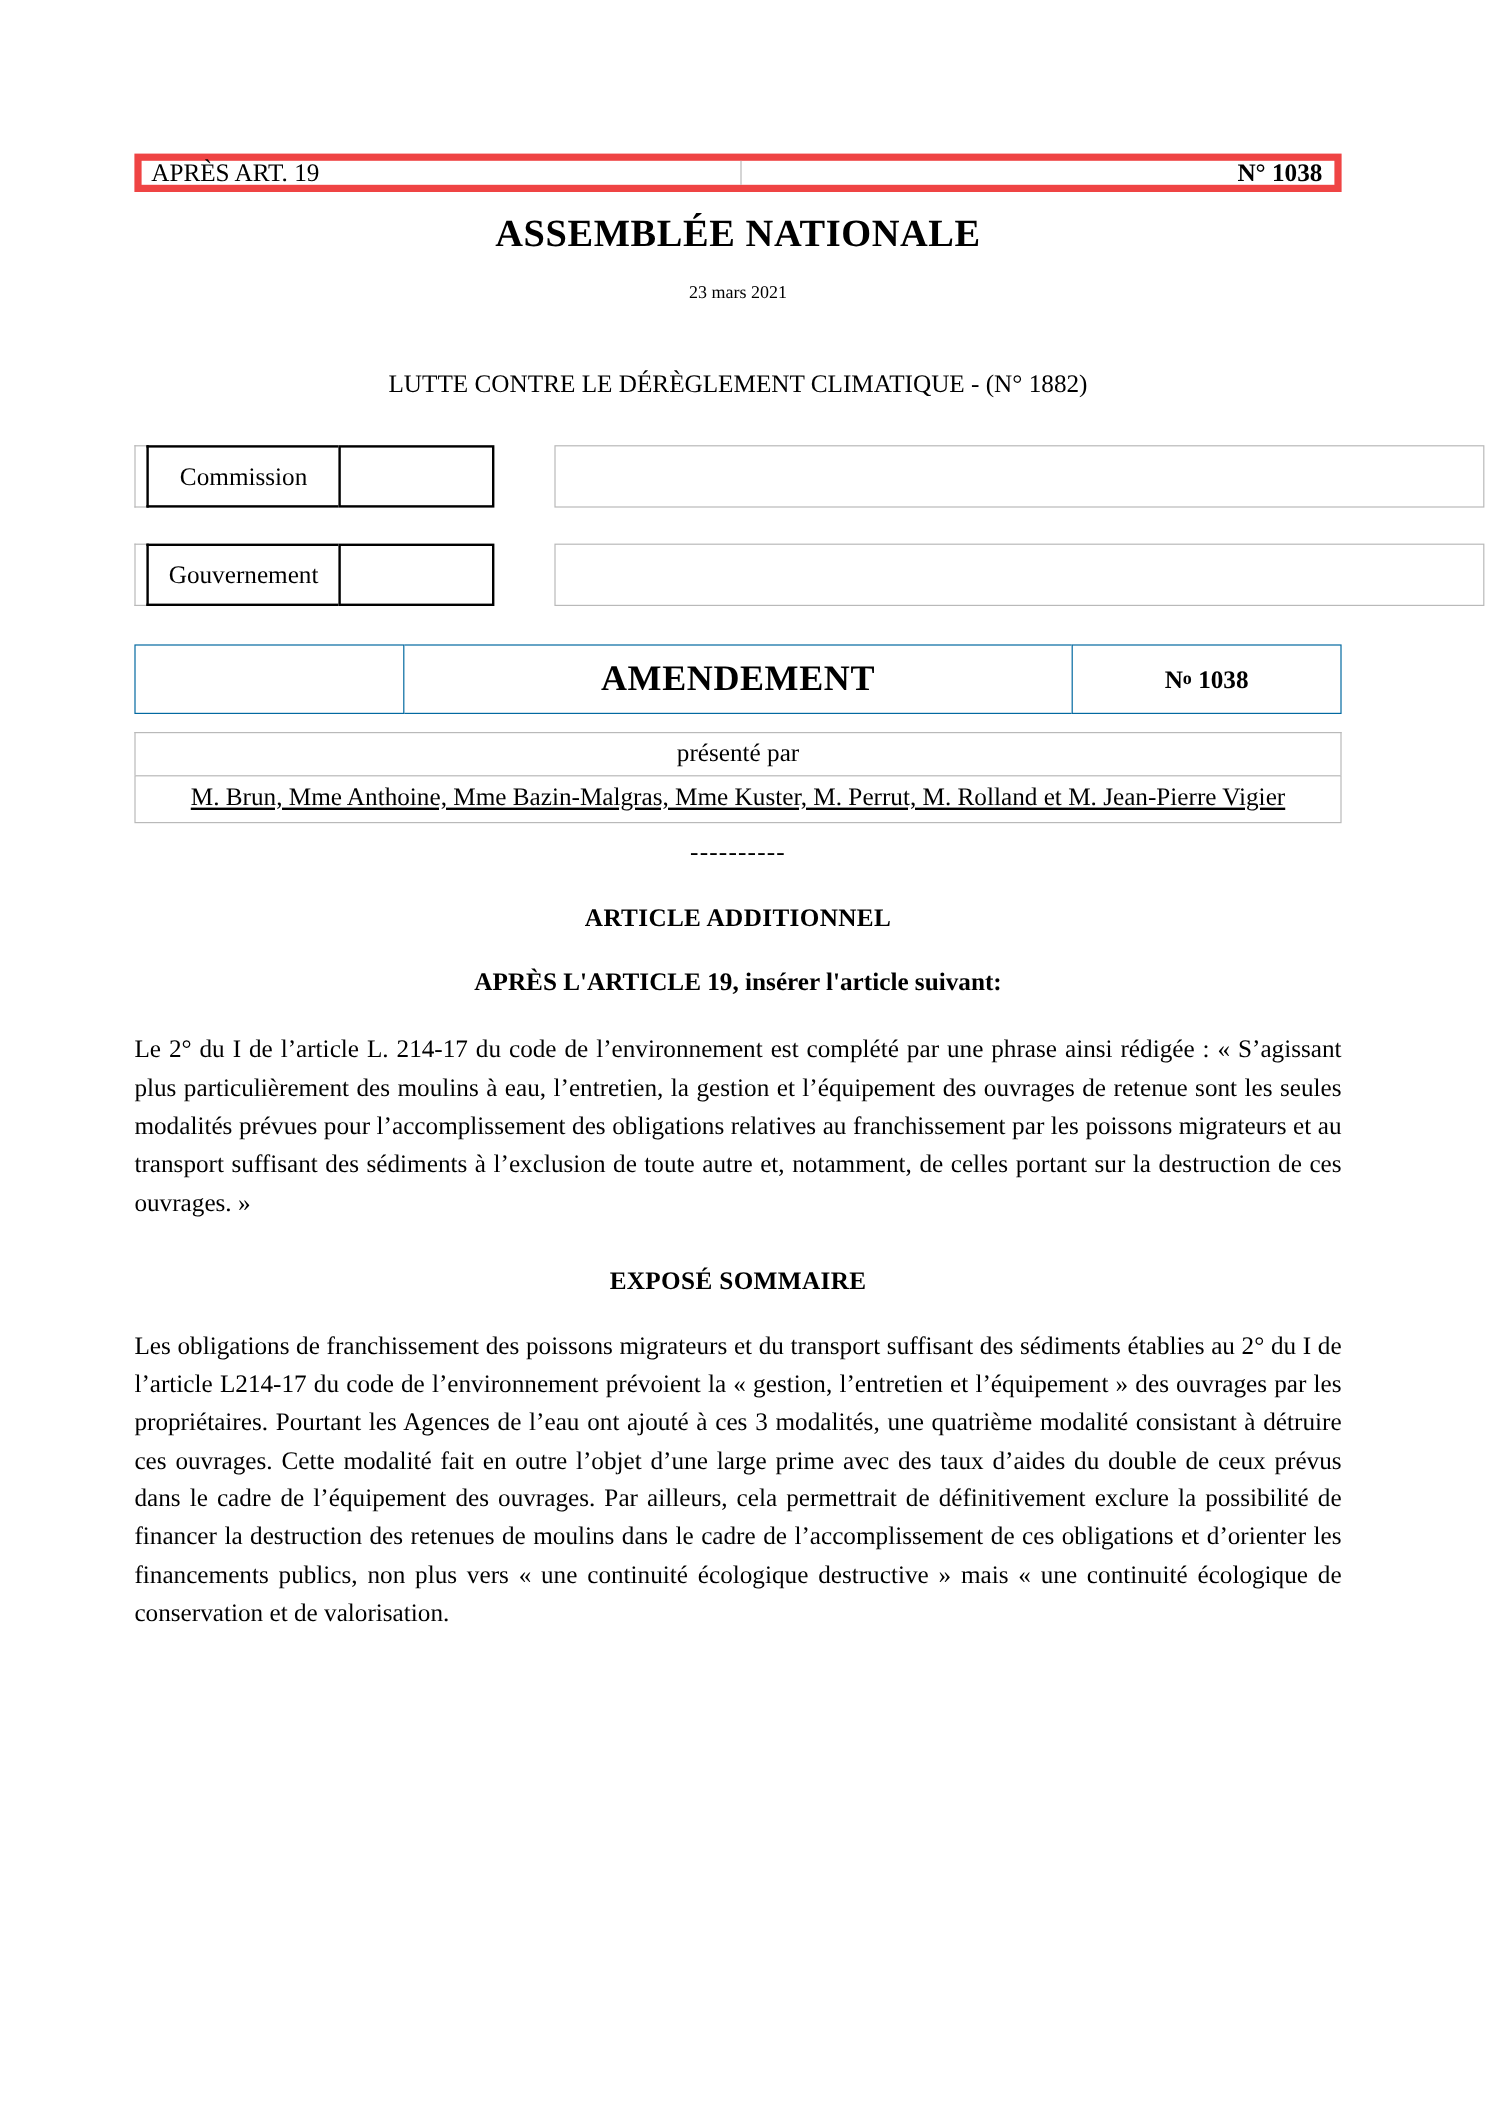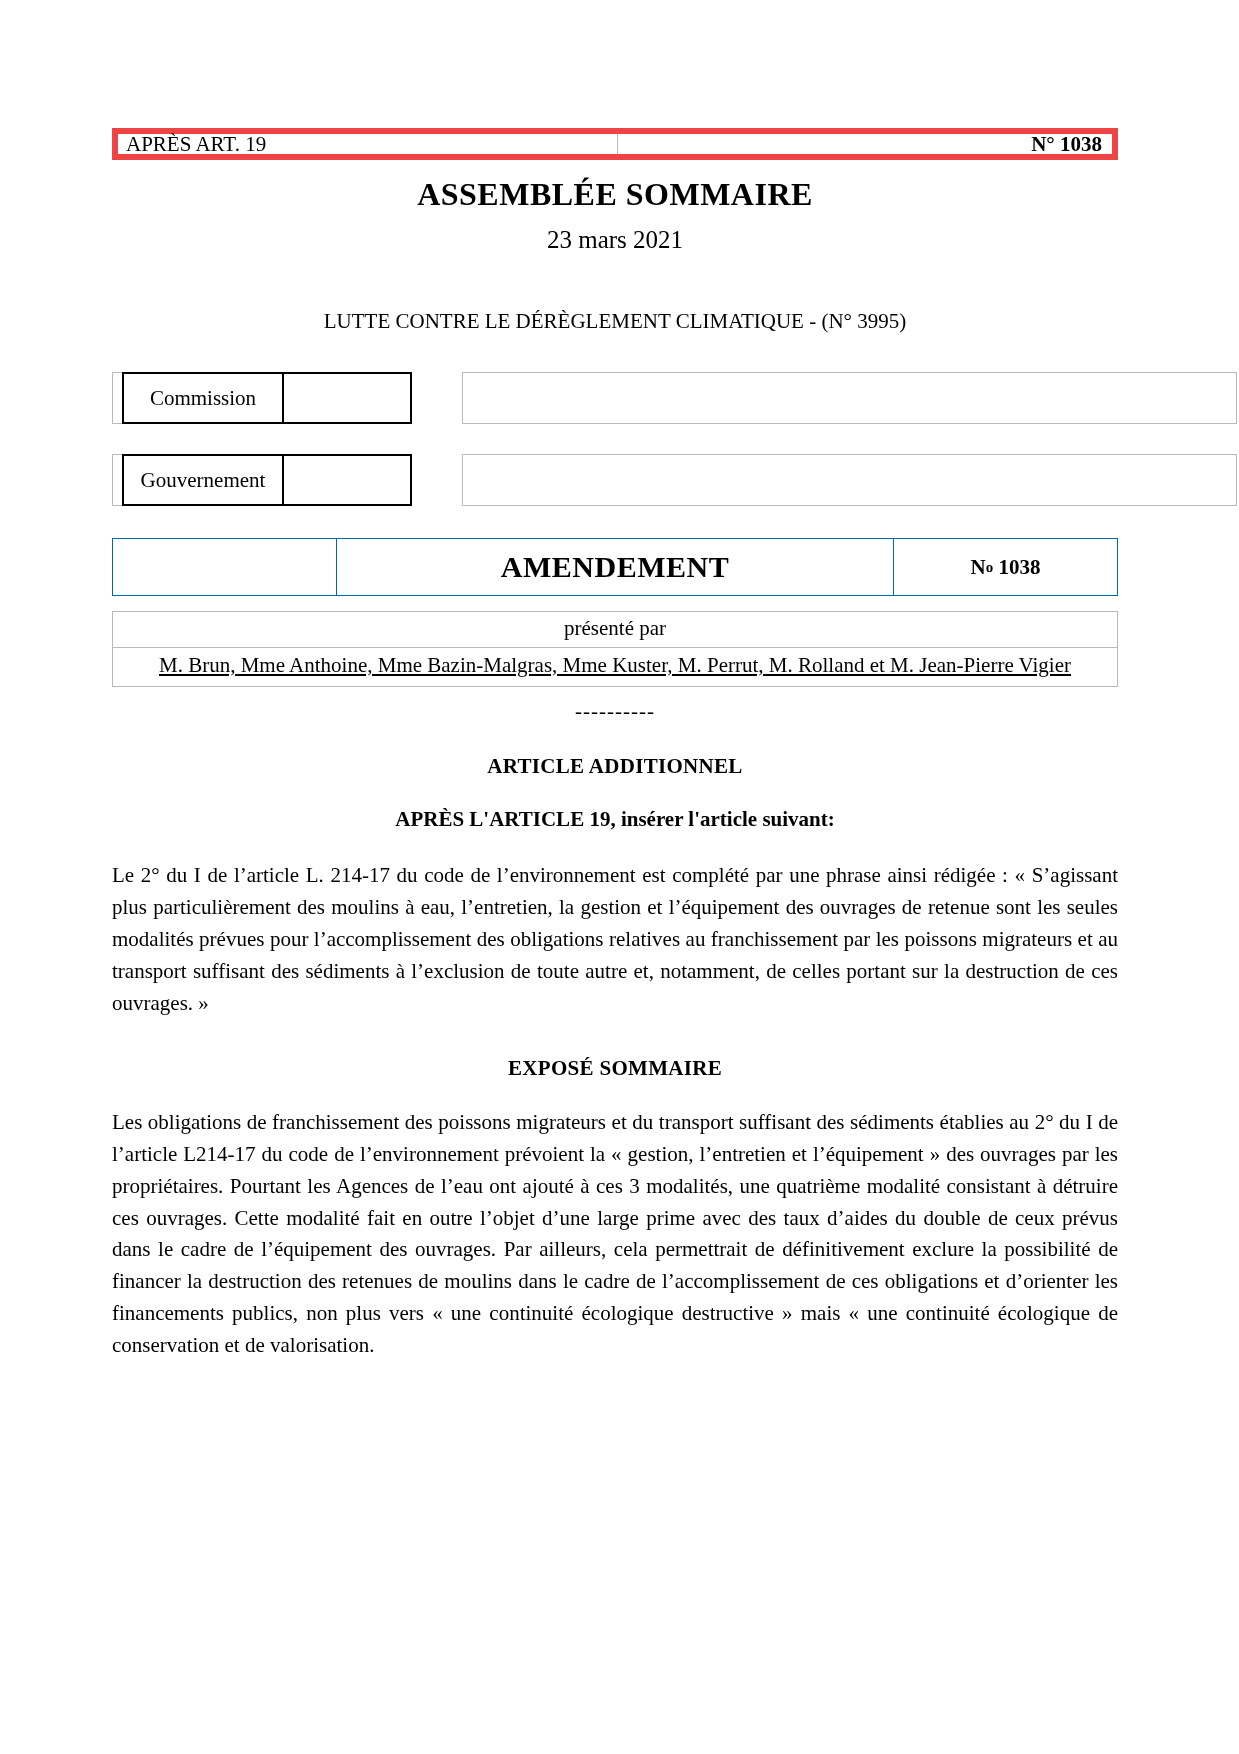--- a/index.html
+++ b/index.html
@@ -57,22 +57,22 @@
   .assembly-title {
     text-align: center;
     font-size: 32px;
     font-weight: bold;
     letter-spacing: 0.5px;
     margin-top: 16px;
     width: 1006px;
   }
   .assembly-date {
     text-align: center;
-    font-size: 25px;
-    margin-top: 13px;
+    font-size: 15px;
+    margin-top: 23px;
     width: 1006px;
   }
   .law-title {
     text-align: center;
     font-size: 21px;
     margin-top: 55px;
     width: 1006px;
   }
   
   .row-block {
@@ -211,23 +211,23 @@
 </head>
 <body>
 
 <div class="page">
 
   <div class="header-bar">
     <div class="left">APRÈS ART. 19</div>
     <div class="right">N° 1038</div>
   </div>
 
-  <div class="assembly-title">ASSEMBLÉE SOMMAIRE</div>
+  <div class="assembly-title">ASSEMBLÉE NATIONALE</div>
   <div class="assembly-date">23 mars 2021</div>
-  <div class="law-title">LUTTE CONTRE LE DÉRÈGLEMENT CLIMATIQUE - (N° 3995)</div>
+  <div class="law-title">LUTTE CONTRE LE DÉRÈGLEMENT CLIMATIQUE - (N° 1882)</div>
 
   <div class="row-block">
     <div class="pad-left"></div>
     <div class="cell-label">
       <div class="inner-name">Commission</div>
       <div class="inner-box"></div>
     </div>
     <div class="cell-spacer"></div>
     <div class="cell-wide"></div>
   </div>

